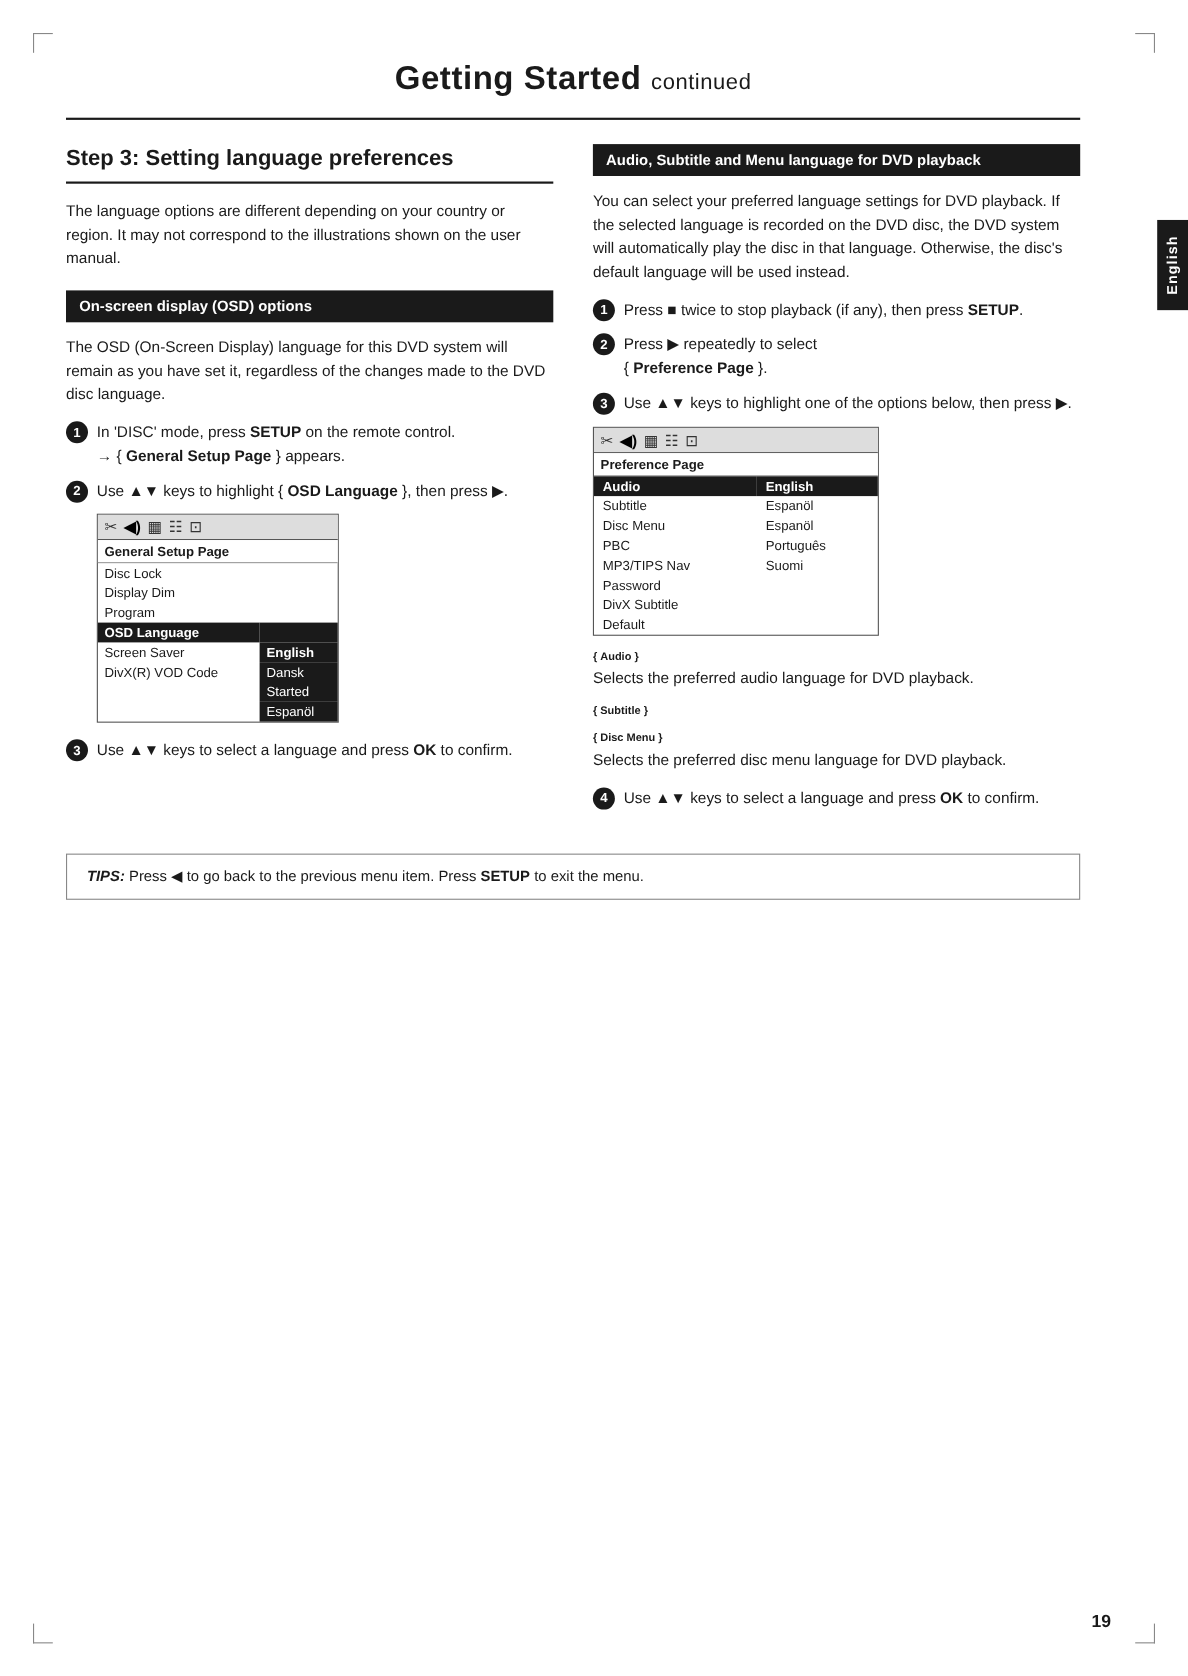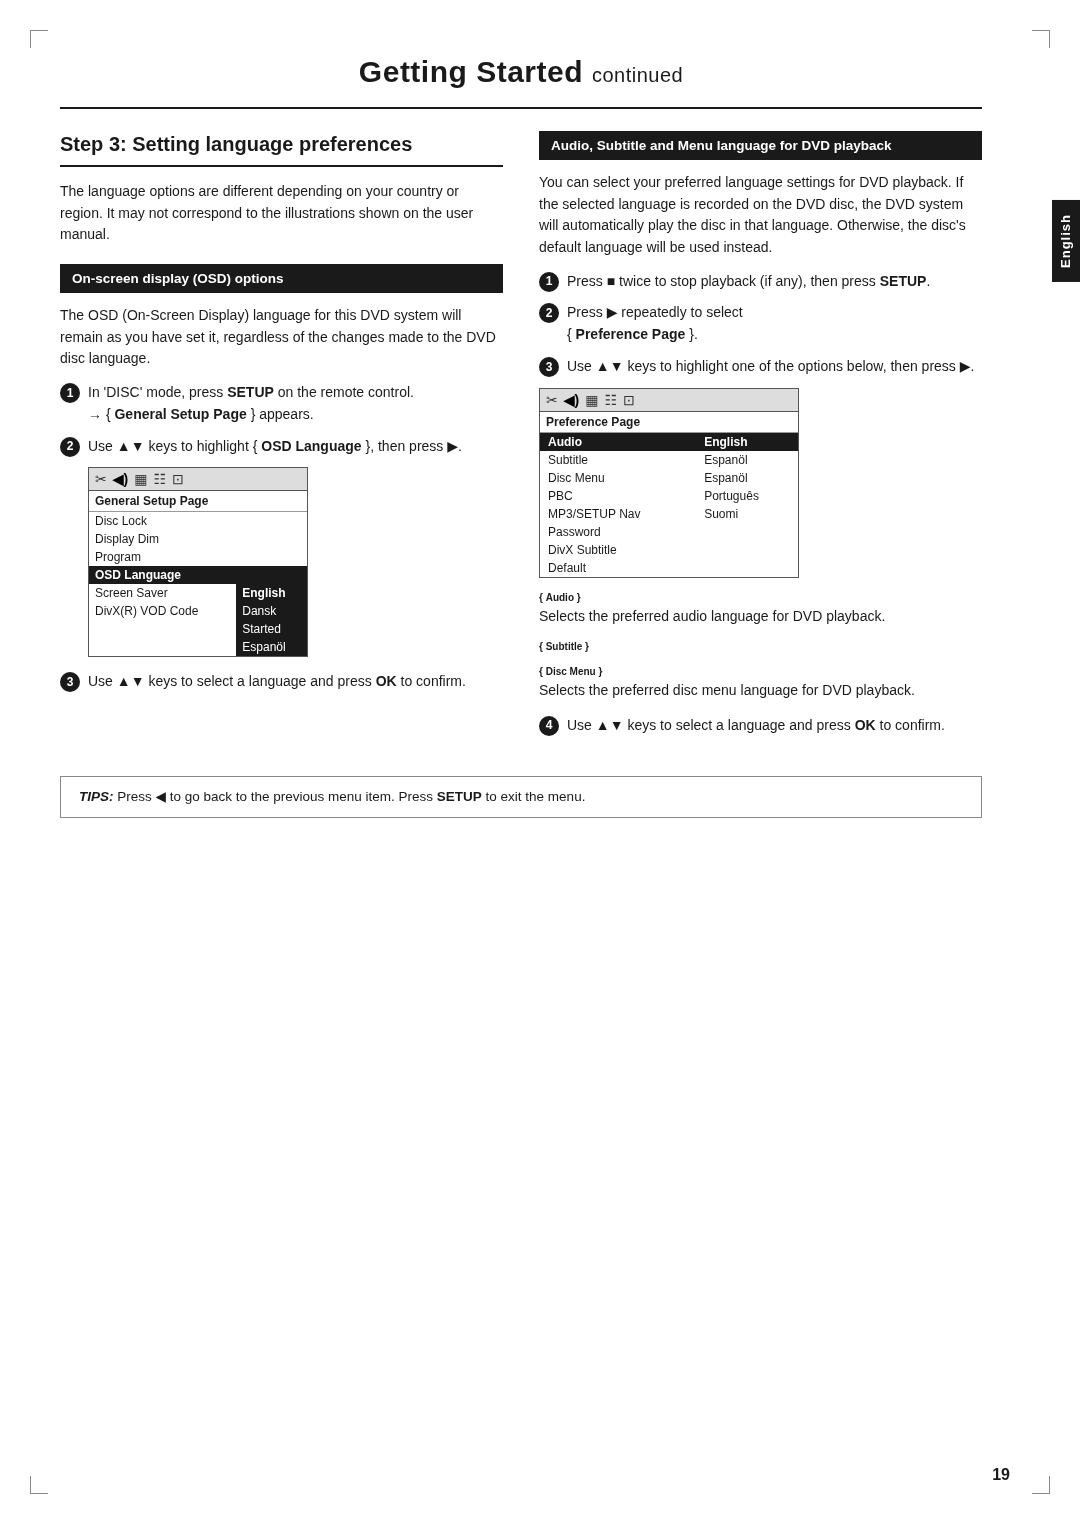--- a/index.html
+++ b/index.html
@@ -420,21 +420,21 @@
             </tr>
             <tr>
               <td>Disc Menu</td>
                   <td>Espanöl</td>
             </tr>
             <tr>
               <td>PBC</td>
                   <td>Português</td>
             </tr>
             <tr>
-              <td>MP3/SETUP Nav</td>
+              <td>MP3/TIPS Nav</td>
                   <td>Suomi</td>
             </tr>
             <tr>
               <td>Password</td>
                   <td></td>
             </tr>
             <tr>
               <td>DivX Subtitle</td>
                   <td></td>
             </tr>

